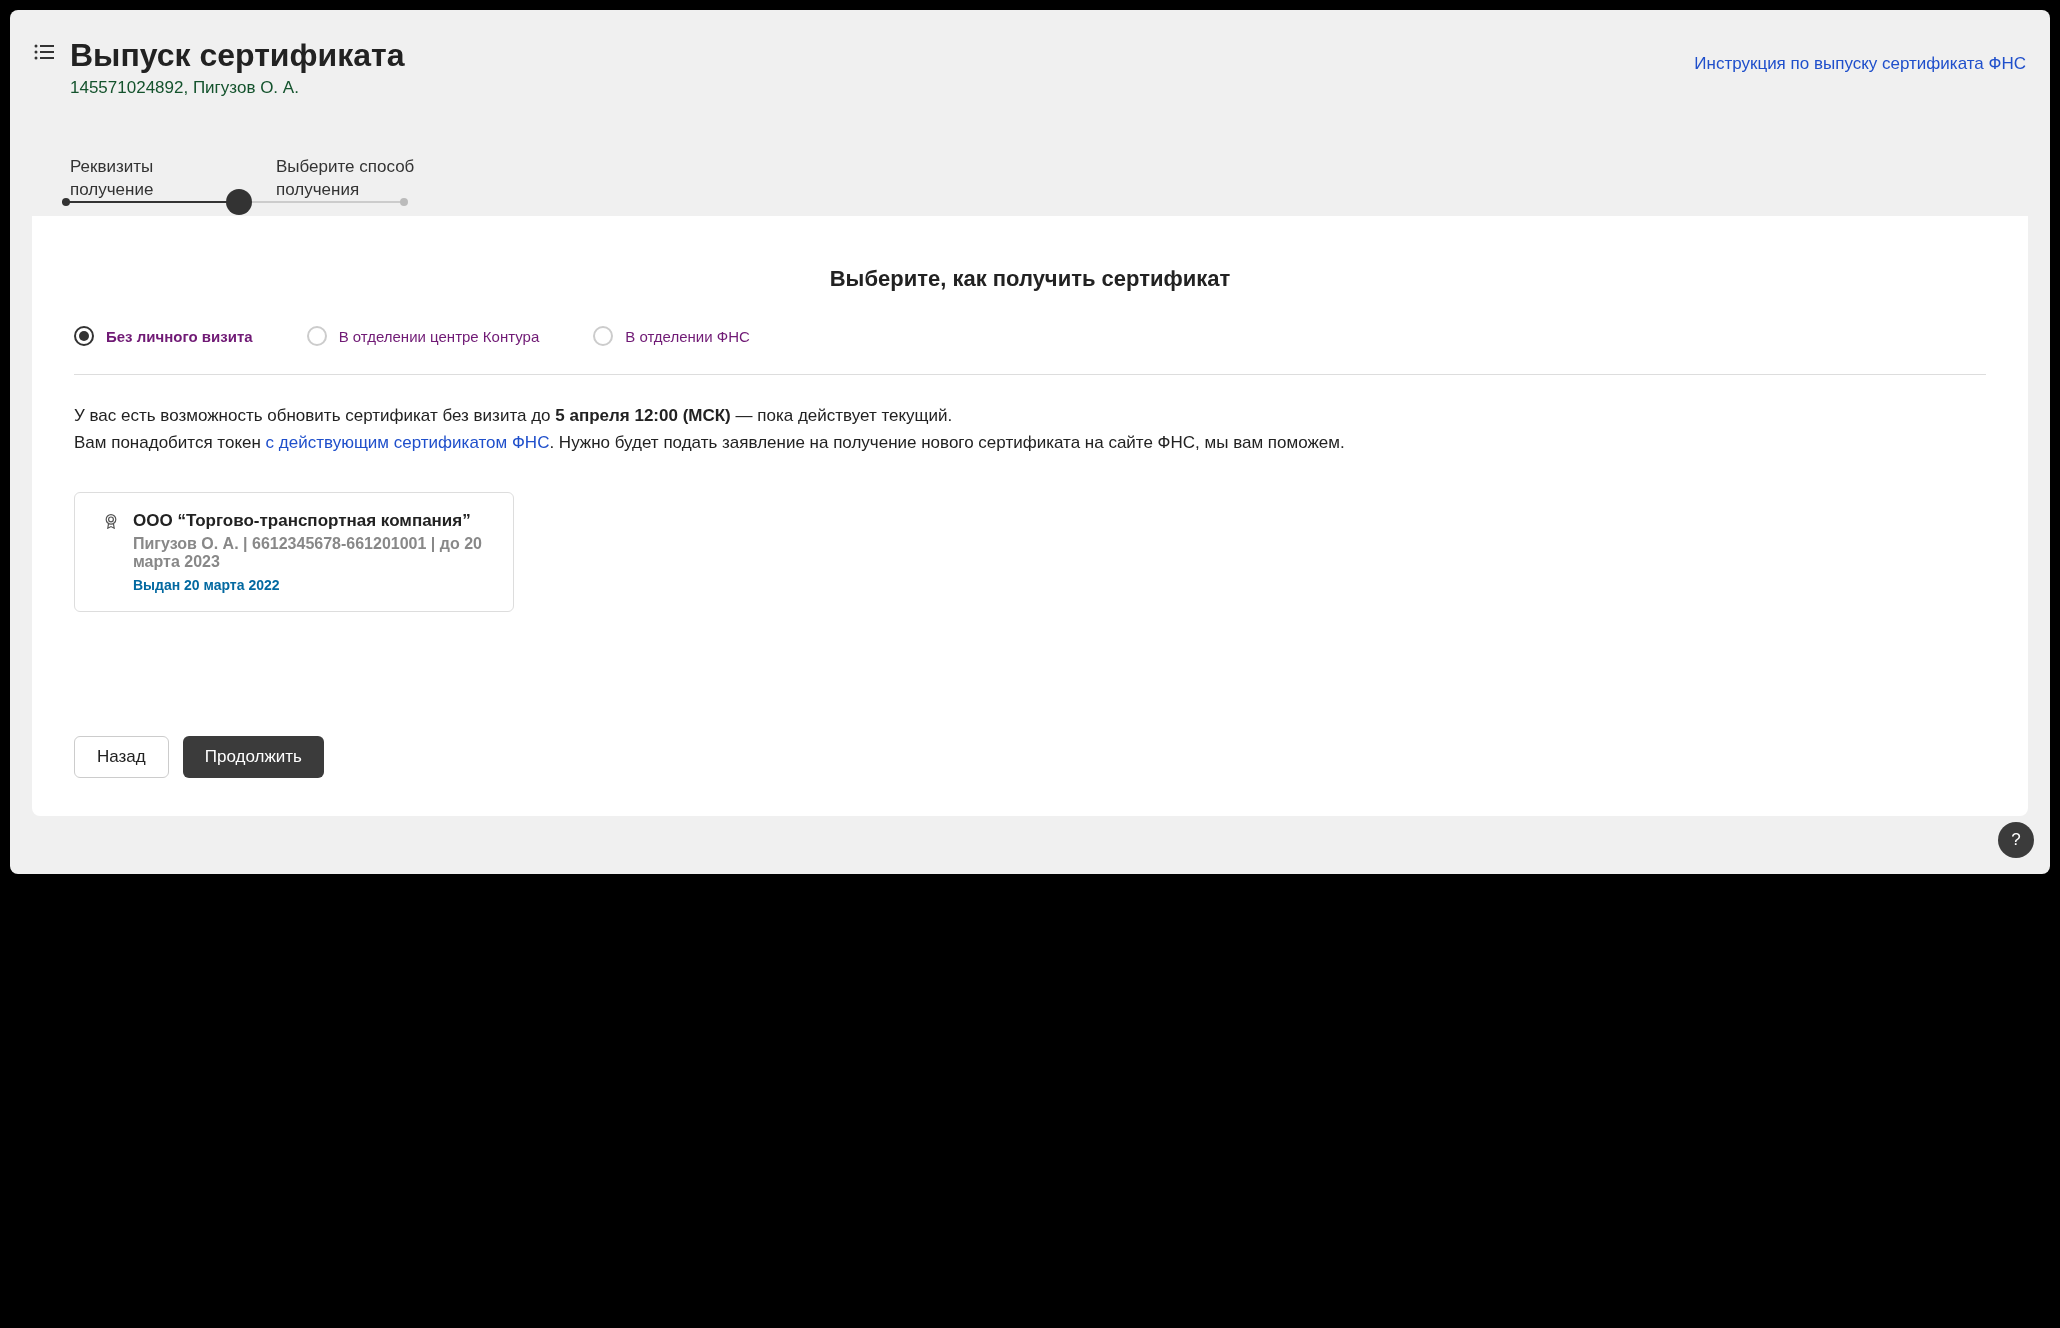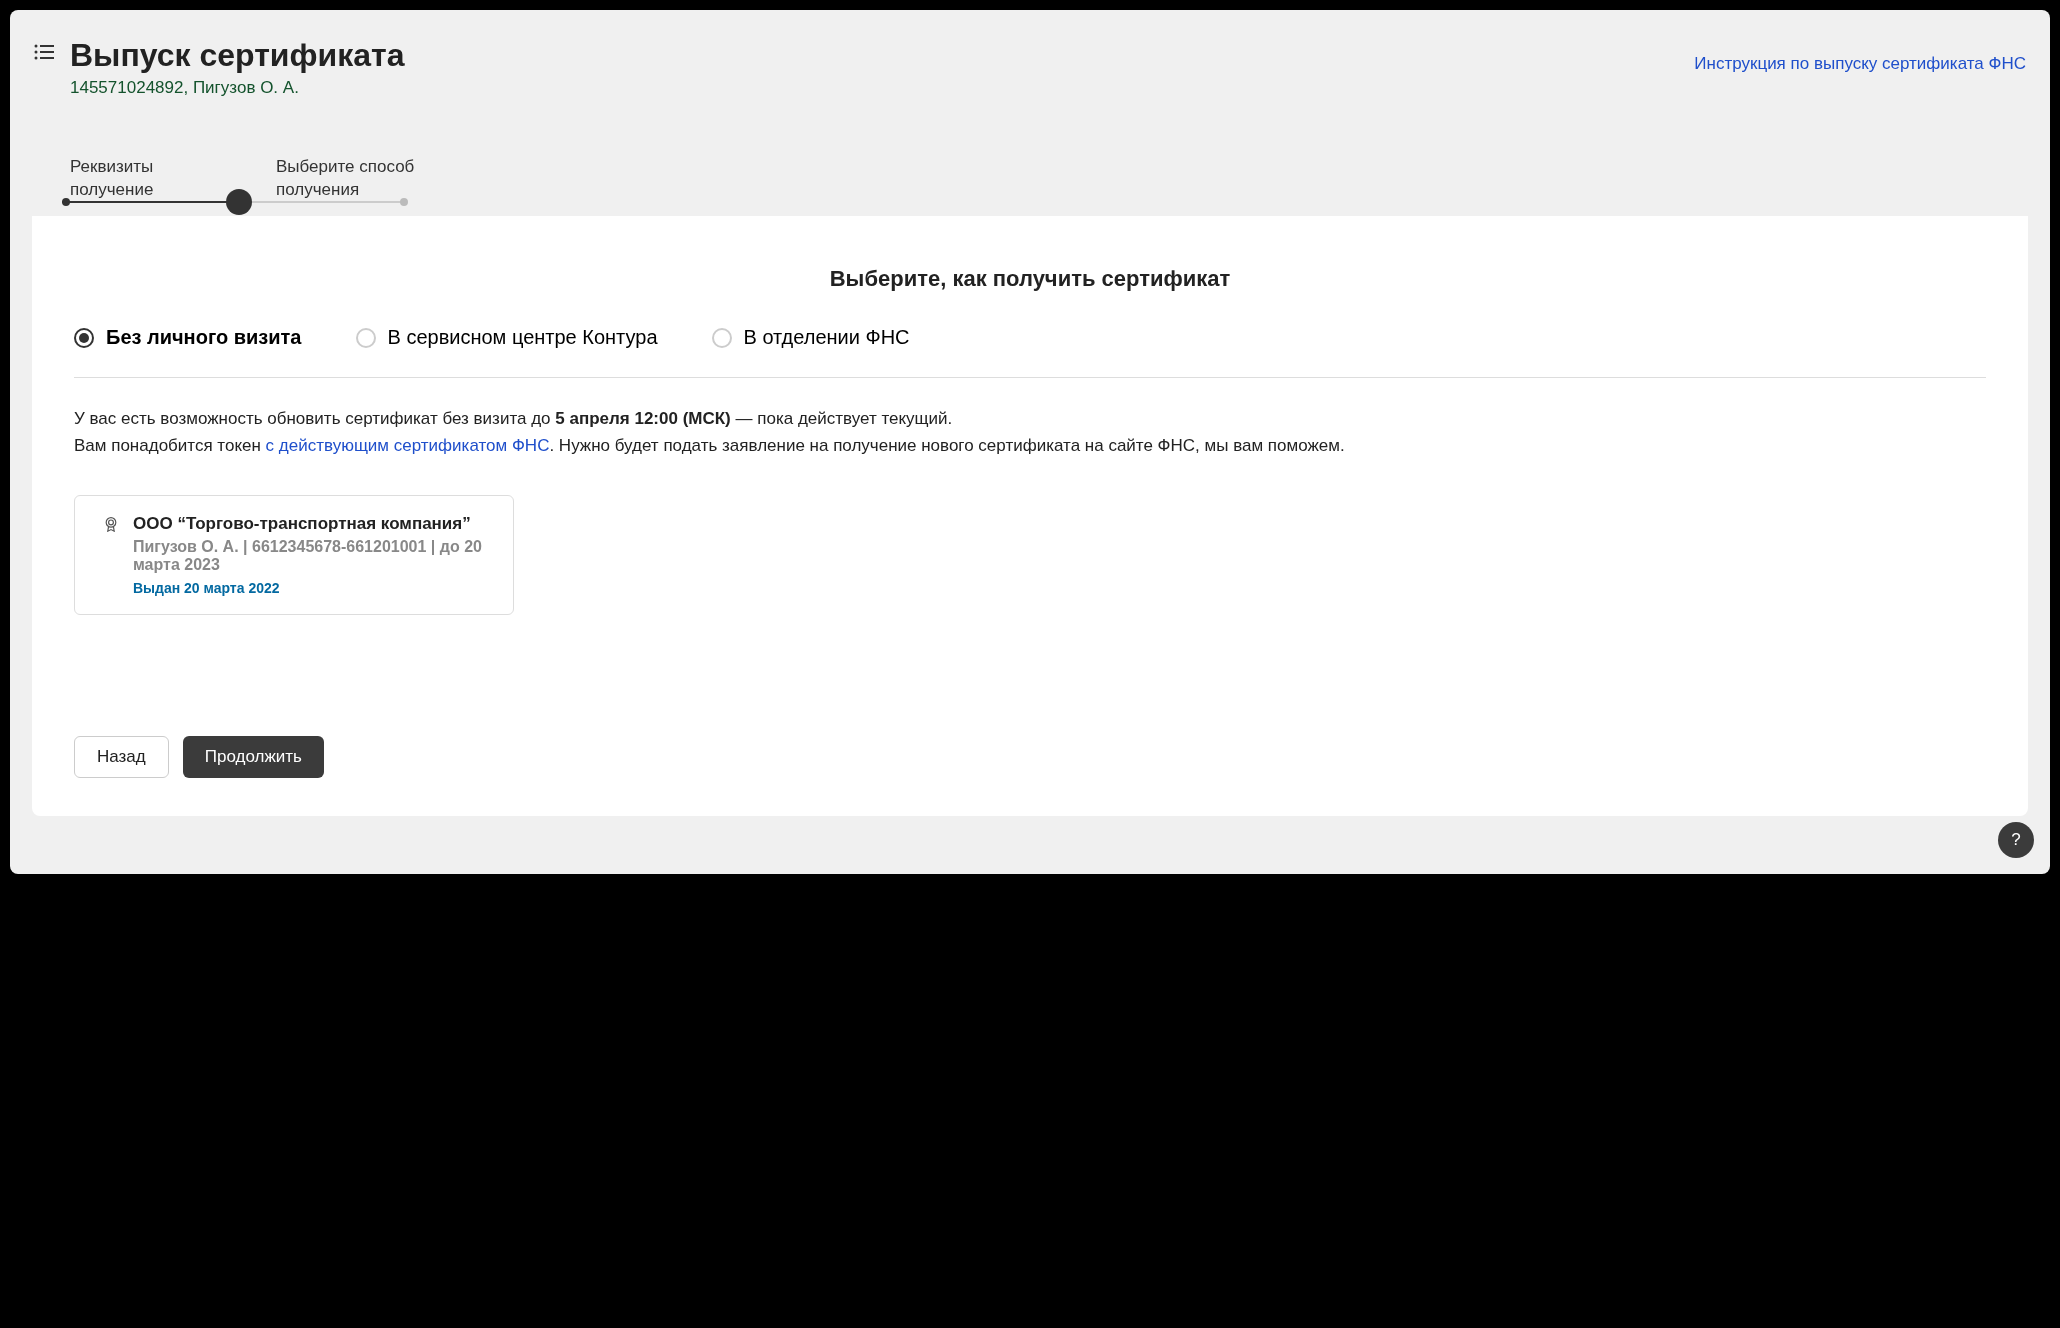--- a/index.html
+++ b/index.html
@@ -156,22 +156,22 @@
     .radio-circle.selected {
       border-color: #333;
     }
     .radio-inner {
       width: 10px;
       height: 10px;
       background: #333;
       border-radius: 50%;
     }
     .radio-label {
-      font-size: 20px;
-      color: #000000;
+      font-size: 15px;
+      color: #701a75;
     }
     .radio-label.selected { font-weight: 600; }
     .info-text {
       font-size: 17px;
       color: #222;
       line-height: 1.55;
       margin-bottom: 36px;
     }
     .info-text .strong { font-weight: 600; }
     .info-link { color: #1f4fcb; text-decoration: none; }
@@ -286,21 +286,21 @@
 
     <div class="radio-row">
       <label class="radio-option">
         <span class="radio-circle selected">
             <span class="radio-inner"></span>
           </span>
         <span class="radio-label selected">Без личного визита</span>
       </label>
       <label class="radio-option">
         <span class="radio-circle"></span>
-        <span class="radio-label">В сервисном центре Контура</span>
+        <span class="radio-label">В отделении центре Контура</span>
       </label>
       <label class="radio-option">
         <span class="radio-circle"></span>
         <span class="radio-label">В отделении ФНС</span>
       </label>
     </div>
 
     <div class="info-text">
       <span>У вас есть возможность обновить сертификат без визита до </span><span class="strong">5 апреля 12:00 (МСК)</span><span> — пока действует текущий.</span><br>
       <span>Вам понадобится токен </span><a href="#" class="info-link">с действующим сертификатом ФНС</a><span>.  Нужно будет подать заявление на получение нового сертификата на сайте ФНС, мы вам поможем.</span>

